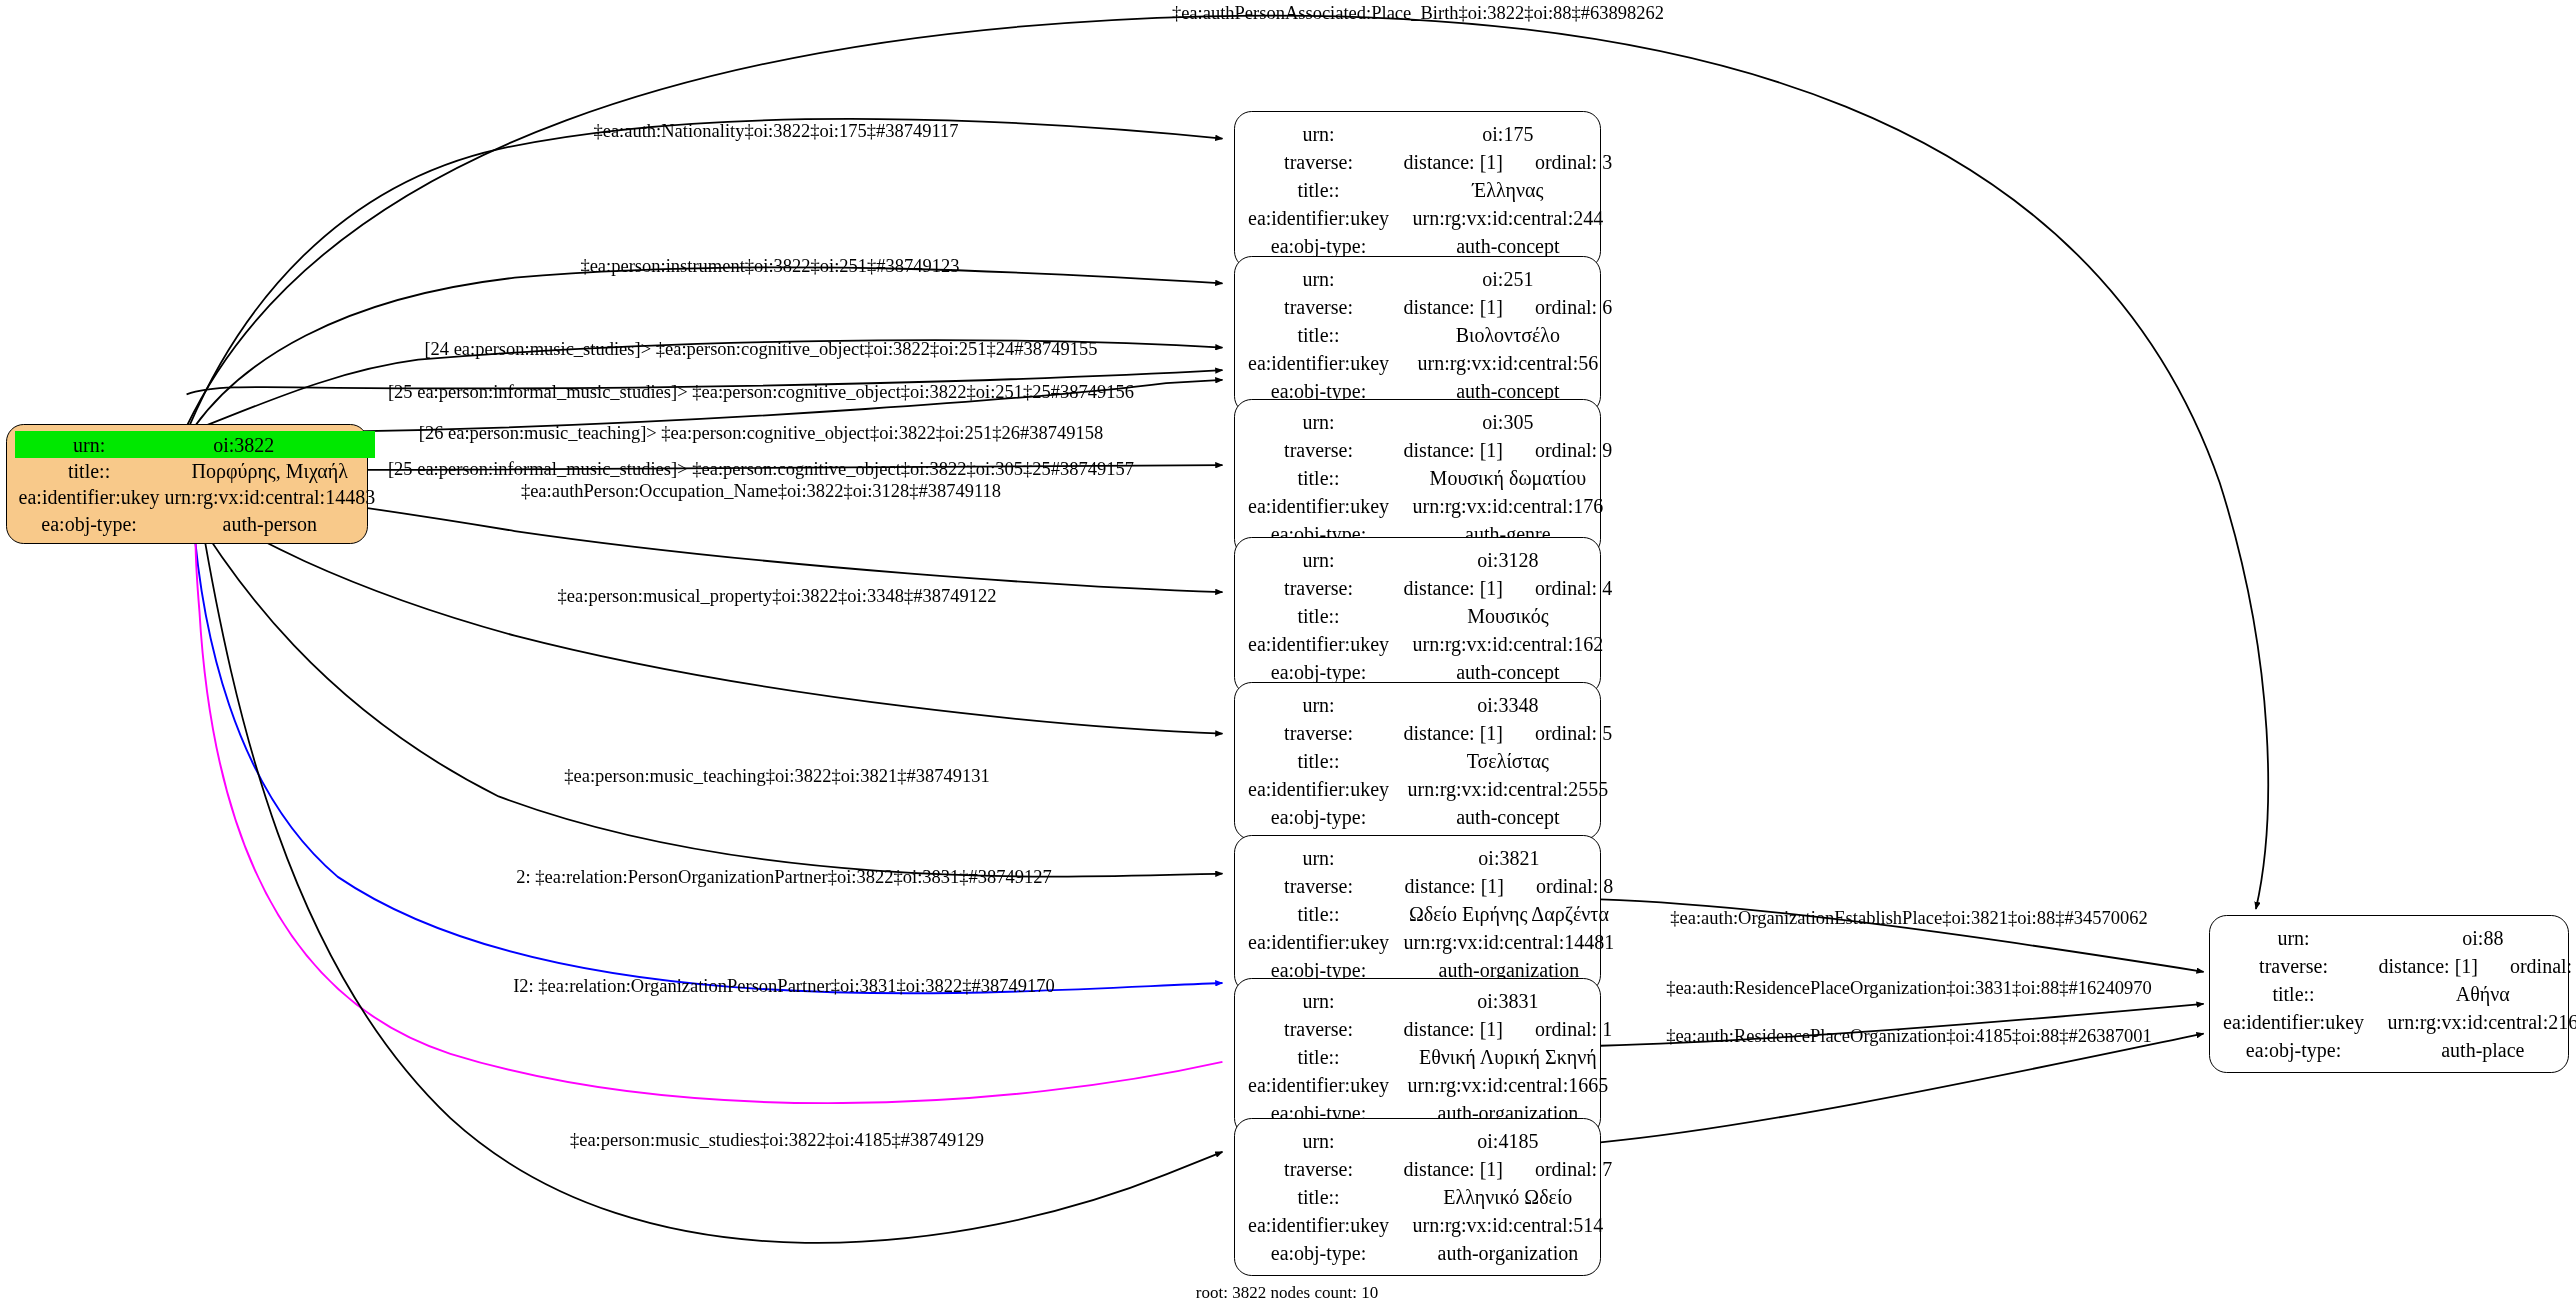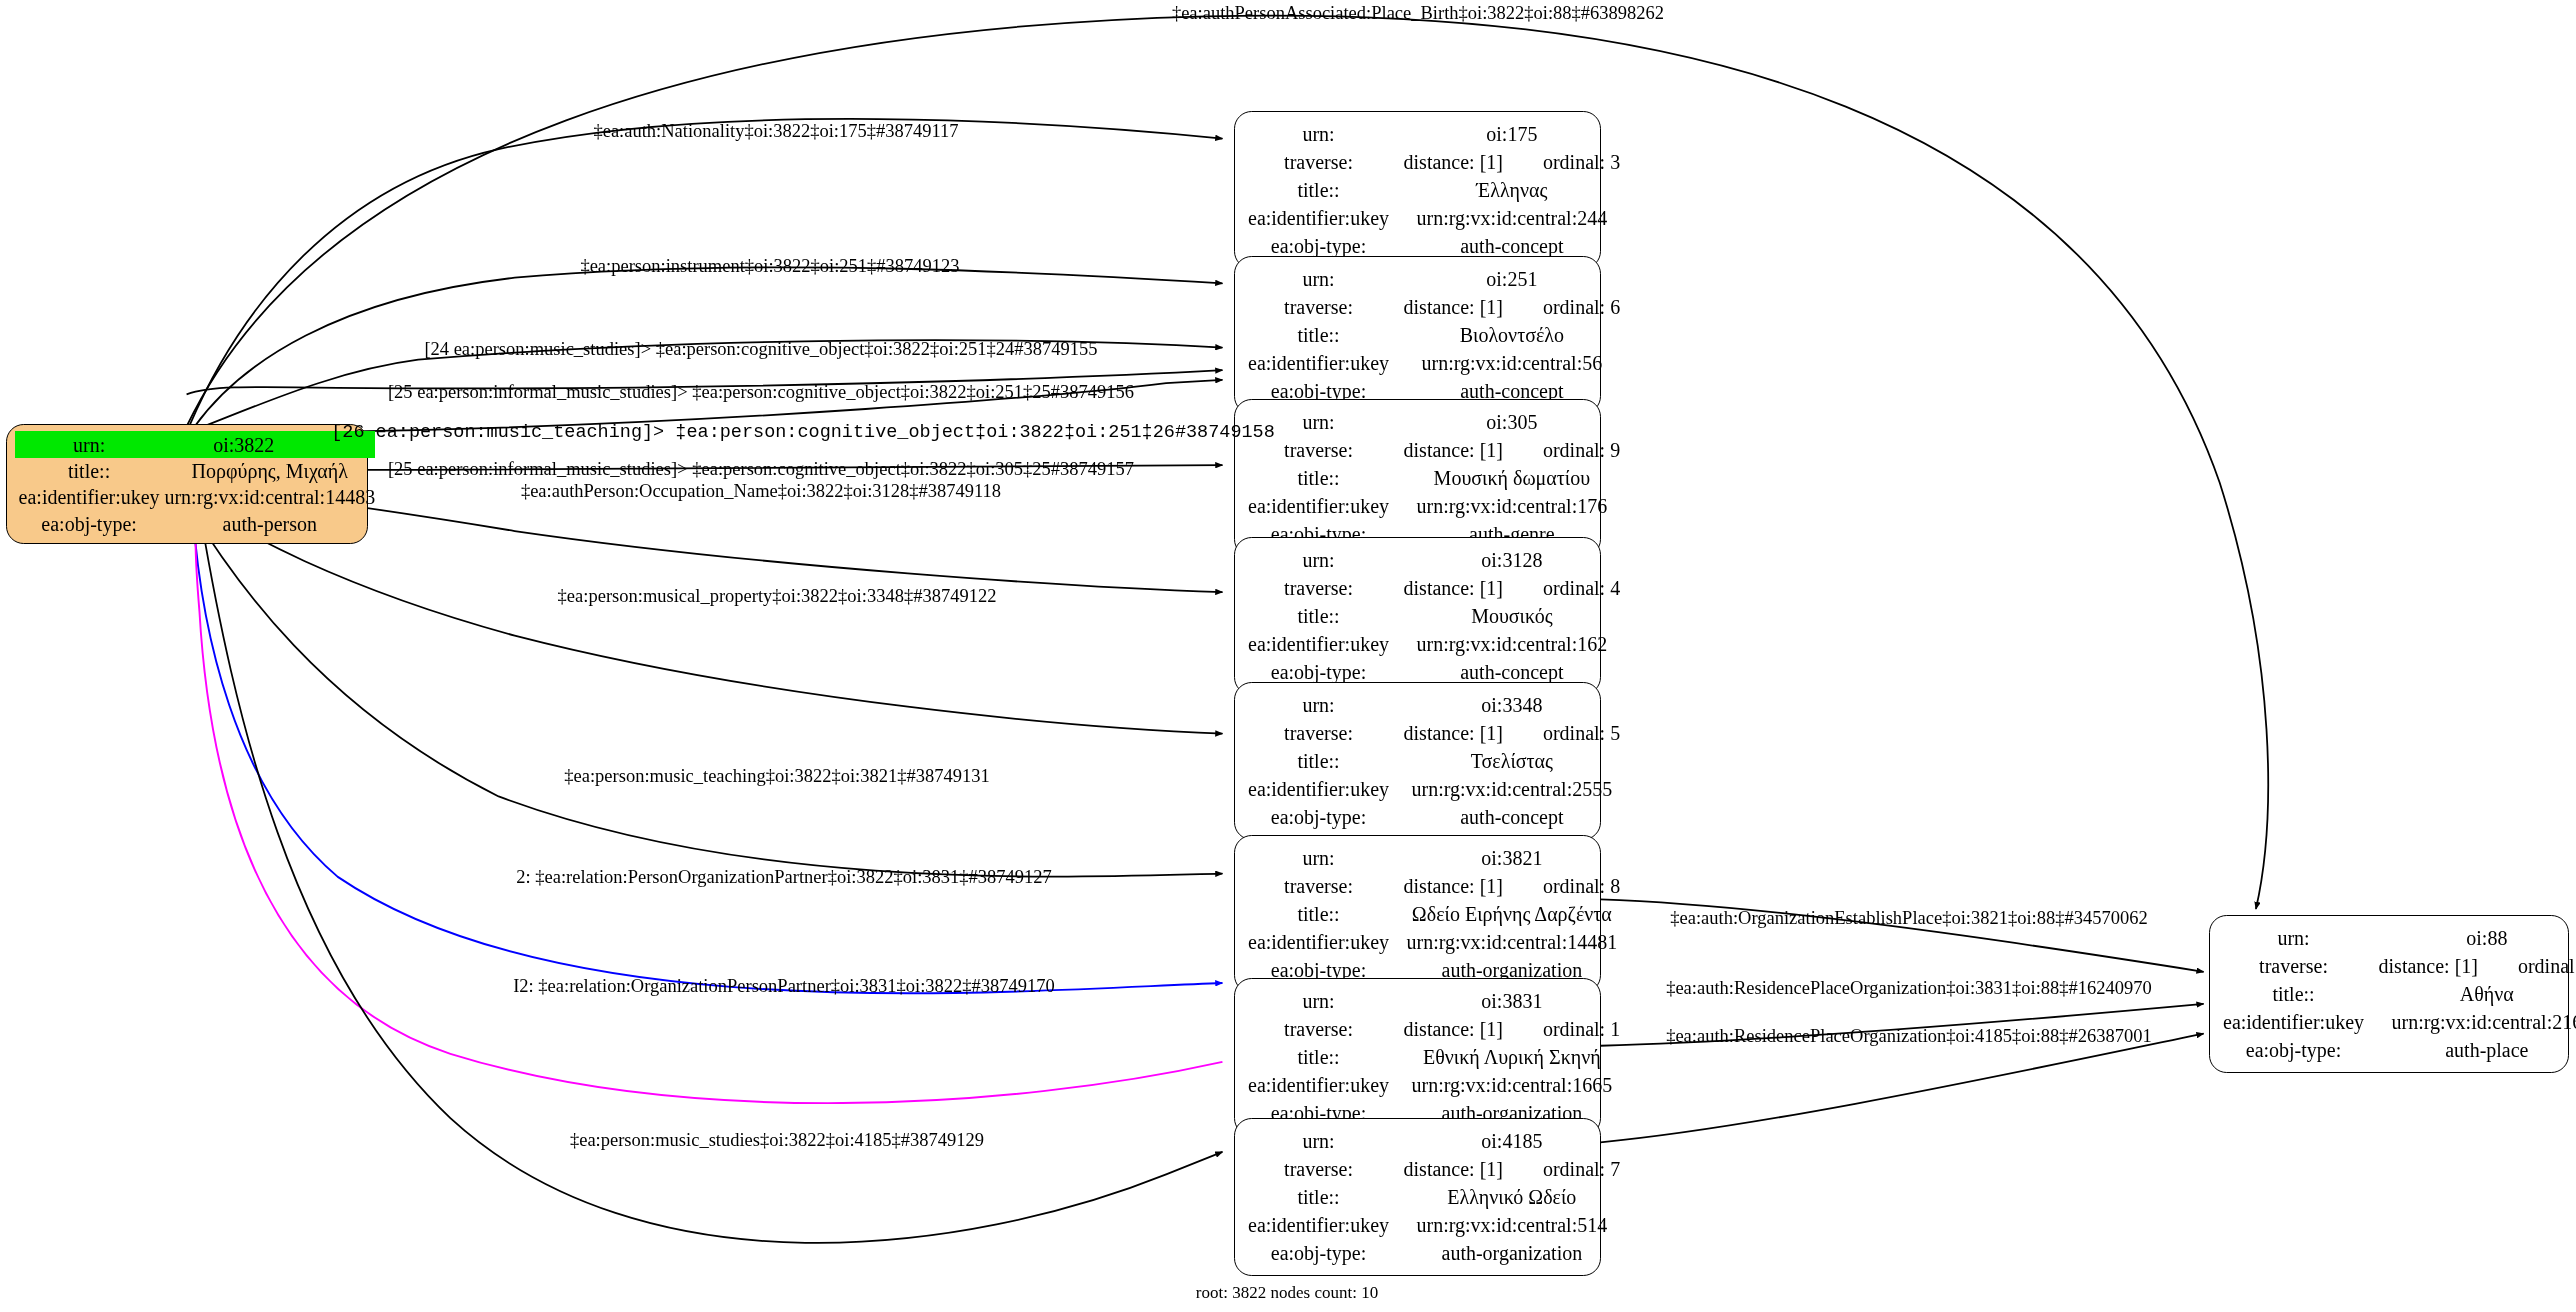--- a/index.html
+++ b/index.html
@@ -76,21 +76,21 @@
     width: 145px;
   }
   .node.root td.v {
     padding-left: 4.8px;
   }
   .trav-wrap {
     display: inline-block;
   }
   .trav-ord {
     display: inline-block;
-    padding-left: 40px;
+    padding-left: 32px;
   }
   .edge-label {
     position: absolute;
     font-size: 18.5px;
     line-height: 1;
     color: #000000;
     white-space: nowrap;
     background: transparent;
     transform: translate(-50%, -50%);
   }
@@ -440,21 +440,21 @@
   <div class="edge-label" style="left:1418px; top:13px;">‡ea:authPersonAssociated:Place_Birth‡oi:3822‡oi:88‡#63898262</div>
 
   <div class="edge-label" style="left:752px; top:131px;margin-left:24px;">‡ea:auth:Nationality‡oi:3822‡oi:175‡#38749117</div>
 
   <div class="edge-label" style="left:770px; top:266px;">‡ea:person:instrument‡oi:3822‡oi:251‡#38749123</div>
 
   <div class="edge-label" style="left:761px; top:349px;">[24 ea:person:music_studies]&gt; ‡ea:person:cognitive_object‡oi:3822‡oi:251‡24#38749155</div>
 
   <div class="edge-label" style="left:761px; top:392px;">[25 ea:person:informal_music_studies]&gt; ‡ea:person:cognitive_object‡oi:3822‡oi:251‡25#38749156</div>
 
-  <div class="edge-label" style="left:803px; top:433px;font-family:Liberation Mono, monospace;">[26 ea:person:music_teaching]&gt; ‡ea:person:cognitive_object‡oi:3822‡oi:251‡26#38749158</div>
+  <div class="edge-label" style="left:761px; top:433px;">[26 ea:person:music_teaching]&gt; ‡ea:person:cognitive_object‡oi:3822‡oi:251‡26#38749158</div>
 
   <div class="edge-label" style="left:761px; top:469px;">[25 ea:person:informal_music_studies]&gt; ‡ea:person:cognitive_object‡oi:3822‡oi:305‡25#38749157</div>
 
   <div class="edge-label" style="left:761px; top:491px;">‡ea:authPerson:Occupation_Name‡oi:3822‡oi:3128‡#38749118</div>
 
   <div class="edge-label" style="left:777px; top:596px;">‡ea:person:musical_property‡oi:3822‡oi:3348‡#38749122</div>
 
   <div class="edge-label" style="left:777px; top:757px;margin-top:19px;">‡ea:person:music_teaching‡oi:3822‡oi:3821‡#38749131</div>
 
   <div class="edge-label" style="left:784px; top:877px;">2: ‡ea:relation:PersonOrganizationPartner‡oi:3822‡oi:3831‡#38749127</div>

